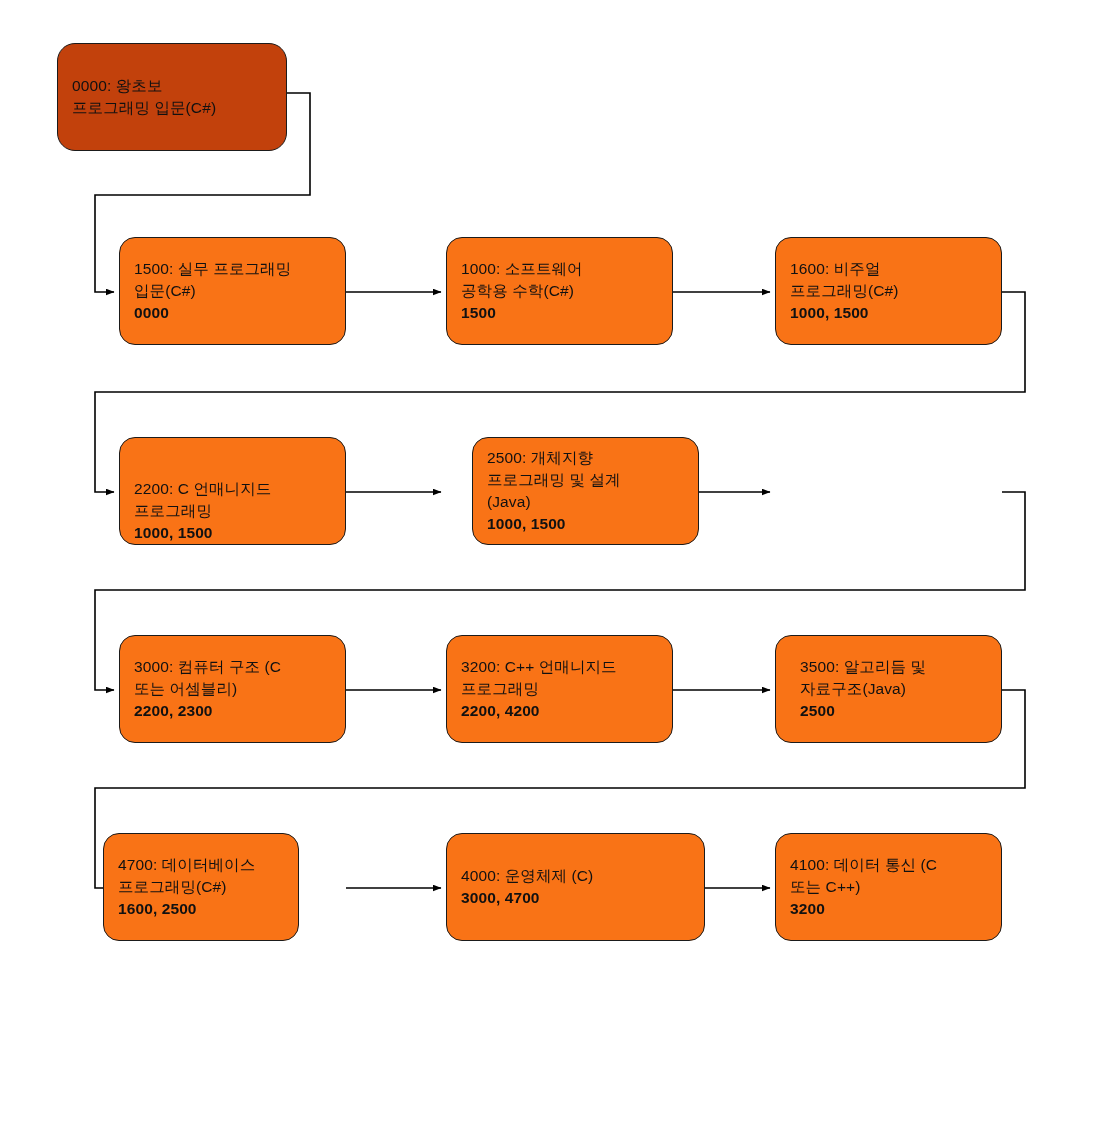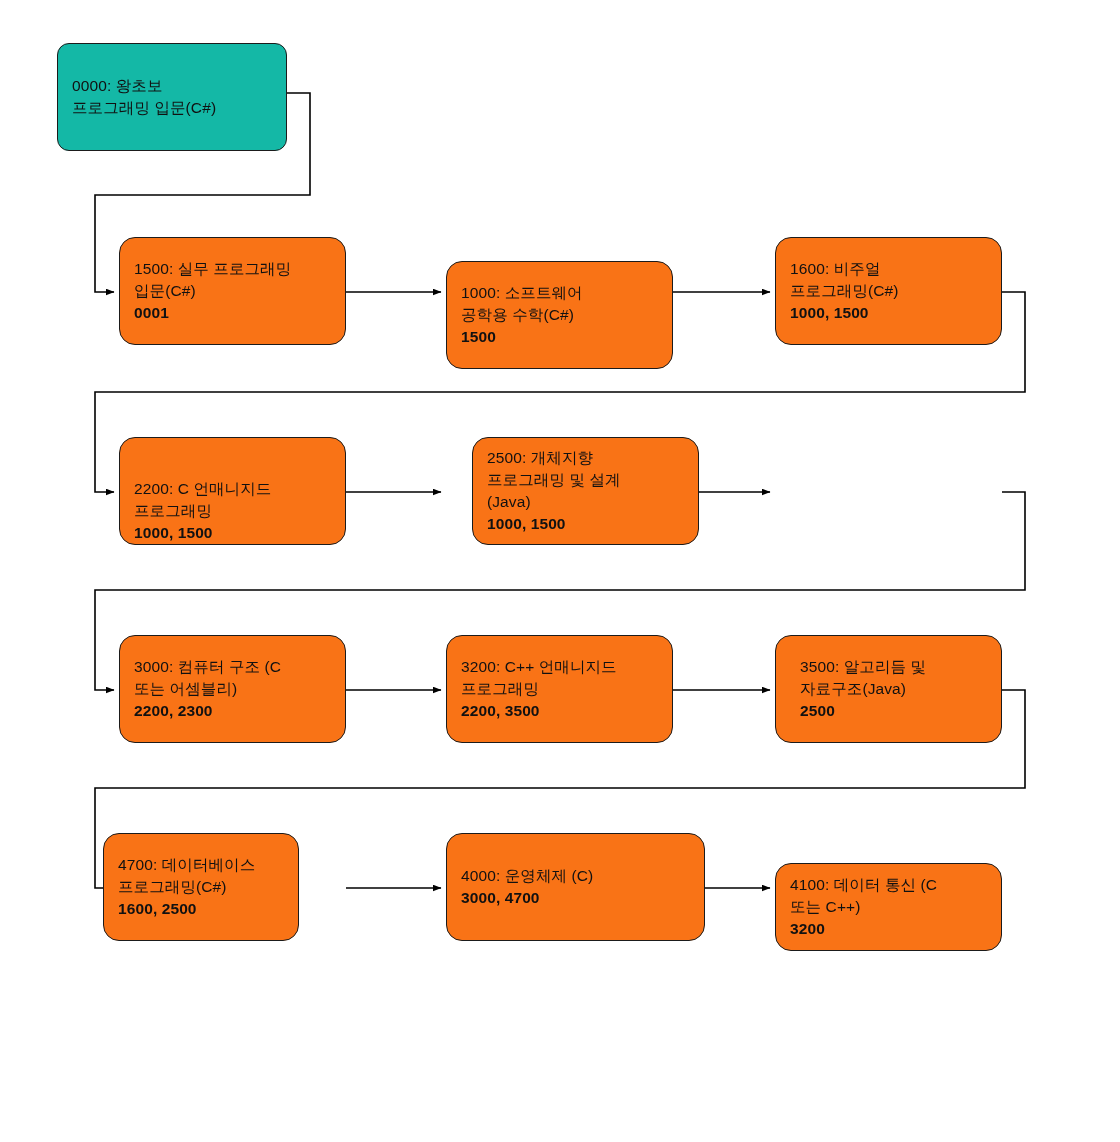--- a/index.html
+++ b/index.html
@@ -35,22 +35,22 @@
     padding: 0 14px;
     display: flex;
     flex-direction: column;
     justify-content: center;
     font-size: 15.5px;
     line-height: 1.42;
     color: #111111;
     letter-spacing: 0.1px;
   }
   .node.start {
-    background: #14b8a6;
-    border-radius: 12px;
+    background: #c2410c;
+    border-radius: 18px;
   }
   .node.course {
     background: #f97316;
   }
   .node-title {
     white-space: pre-line;
   }
   .node-prereq {
     font-weight: bold;
     white-space: pre-line;
@@ -95,24 +95,24 @@
 
   <div class="node start" style="left:57px; top:43px; width:230px; height:108px;">
     <div class="node-title">0000: 왕초보
 프로그래밍 입문(C#)</div>
     <div class="node-prereq"></div>
   </div>
 
   <div class="node course" style="left:119px; top:237px; width:227px; height:108px;">
     <div class="node-title">1500: 실무 프로그래밍
 입문(C#)</div>
-    <div class="node-prereq">0001</div>
+    <div class="node-prereq">0000</div>
   </div>
 
-  <div class="node course" style="left:446px; top:237px; width:227px; height:108px;margin-top:24px;">
+  <div class="node course" style="left:446px; top:237px; width:227px; height:108px;">
     <div class="node-title">1000: 소프트웨어
 공학용 수학(C#)</div>
     <div class="node-prereq">1500</div>
   </div>
 
   <div class="node course" style="left:775px; top:237px; width:227px; height:108px;">
     <div class="node-title">1600: 비주얼
 프로그래밍(C#)</div>
     <div class="node-prereq">1000, 1500</div>
   </div>
@@ -133,39 +133,39 @@
 
   <div class="node course" style="left:119px; top:635px; width:227px; height:108px;">
     <div class="node-title">3000: 컴퓨터 구조 (C
 또는 어셈블리)</div>
     <div class="node-prereq">2200, 2300</div>
   </div>
 
   <div class="node course" style="left:446px; top:635px; width:227px; height:108px;">
     <div class="node-title">3200: C++ 언매니지드
 프로그래밍</div>
-    <div class="node-prereq">2200, 3500</div>
+    <div class="node-prereq">2200, 4200</div>
   </div>
 
   <div class="node course" style="left:775px; top:635px; width:227px; height:108px;padding-left:24px;">
     <div class="node-title">3500: 알고리듬 및
 자료구조(Java)</div>
     <div class="node-prereq">2500</div>
   </div>
 
   <div class="node course" style="left:103px; top:833px; width:196px; height:108px;">
     <div class="node-title">4700: 데이터베이스
 프로그래밍(C#)</div>
     <div class="node-prereq">1600, 2500</div>
   </div>
 
   <div class="node course" style="left:446px; top:833px; width:259px; height:108px;">
     <div class="node-title">4000: 운영체제 (C)</div>
     <div class="node-prereq">3000, 4700</div>
   </div>
 
-  <div class="node course" style="left:775px; top:863px; width:227px; height:88px;">
+  <div class="node course" style="left:775px; top:833px; width:227px; height:108px;">
     <div class="node-title">4100: 데이터 통신 (C
 또는 C++)</div>
     <div class="node-prereq">3200</div>
   </div>
 
 </div>
 
 </body></html>

